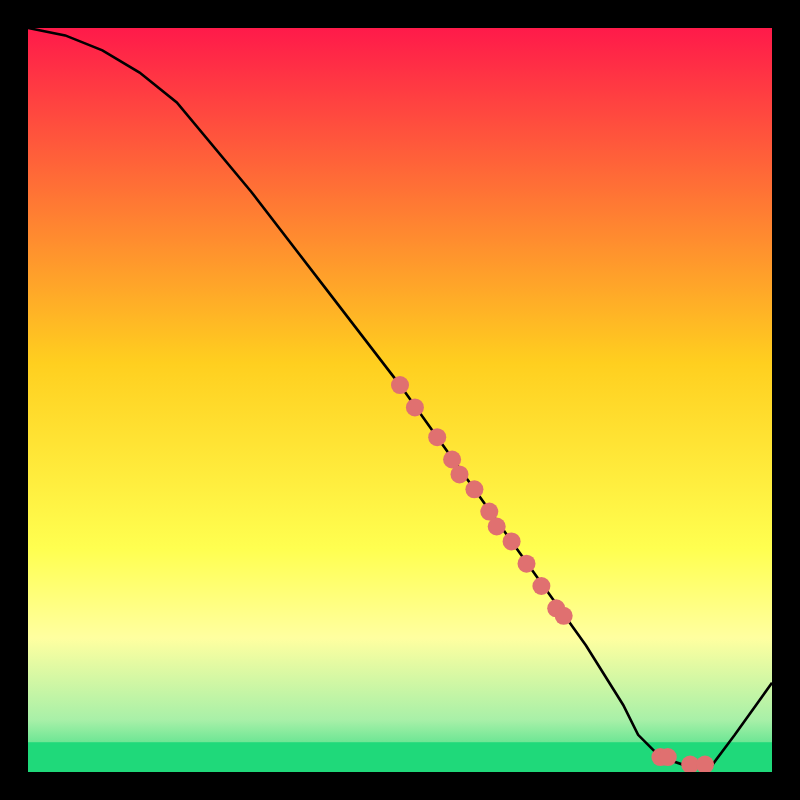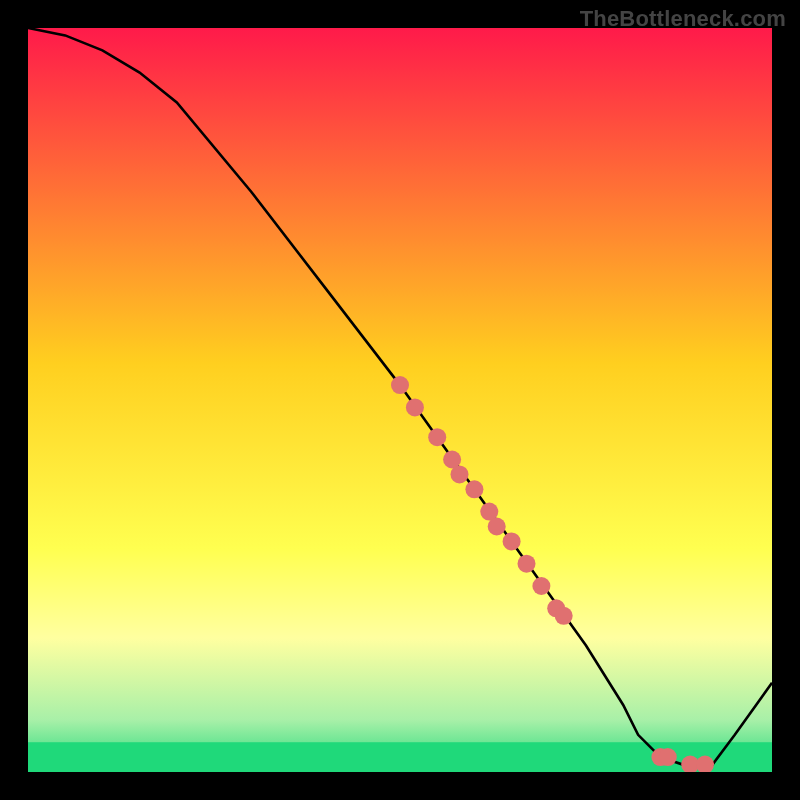--- a/index.html
+++ b/index.html
@@ -37,21 +37,20 @@
   .plot svg {
     width: 100%;
     height: 100%;
     display: block;
   }
 </style>
 </head>
 <body>
 
 <div class="outer">
-  <div class="watermark">TheBottleneck.com</div>
   <div class="plot">
     <svg viewBox="0 0 744 744" preserveAspectRatio="none">
       <defs>
         <linearGradient id="bg-grad" x1="0" y1="0" x2="0" y2="1">
             <stop offset="0%" stop-color="#ff1a4a"></stop>
             <stop offset="45%" stop-color="#ffcf1f"></stop>
             <stop offset="70%" stop-color="#ffff50"></stop>
             <stop offset="82%" stop-color="#ffffa0"></stop>
             <stop offset="93%" stop-color="#a8f0a8"></stop>
             <stop offset="100%" stop-color="#1fd97a"></stop>

